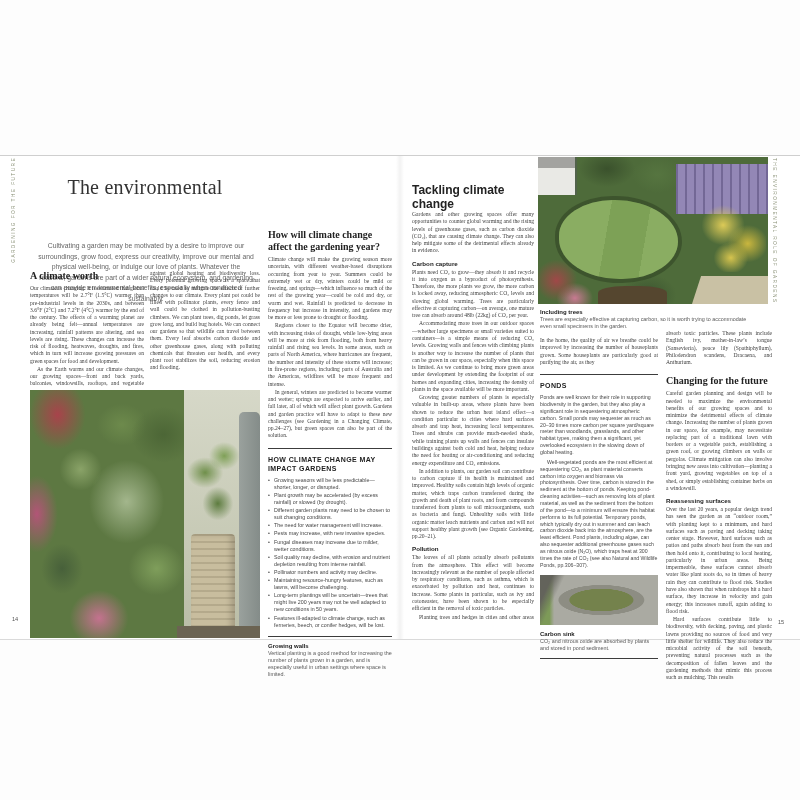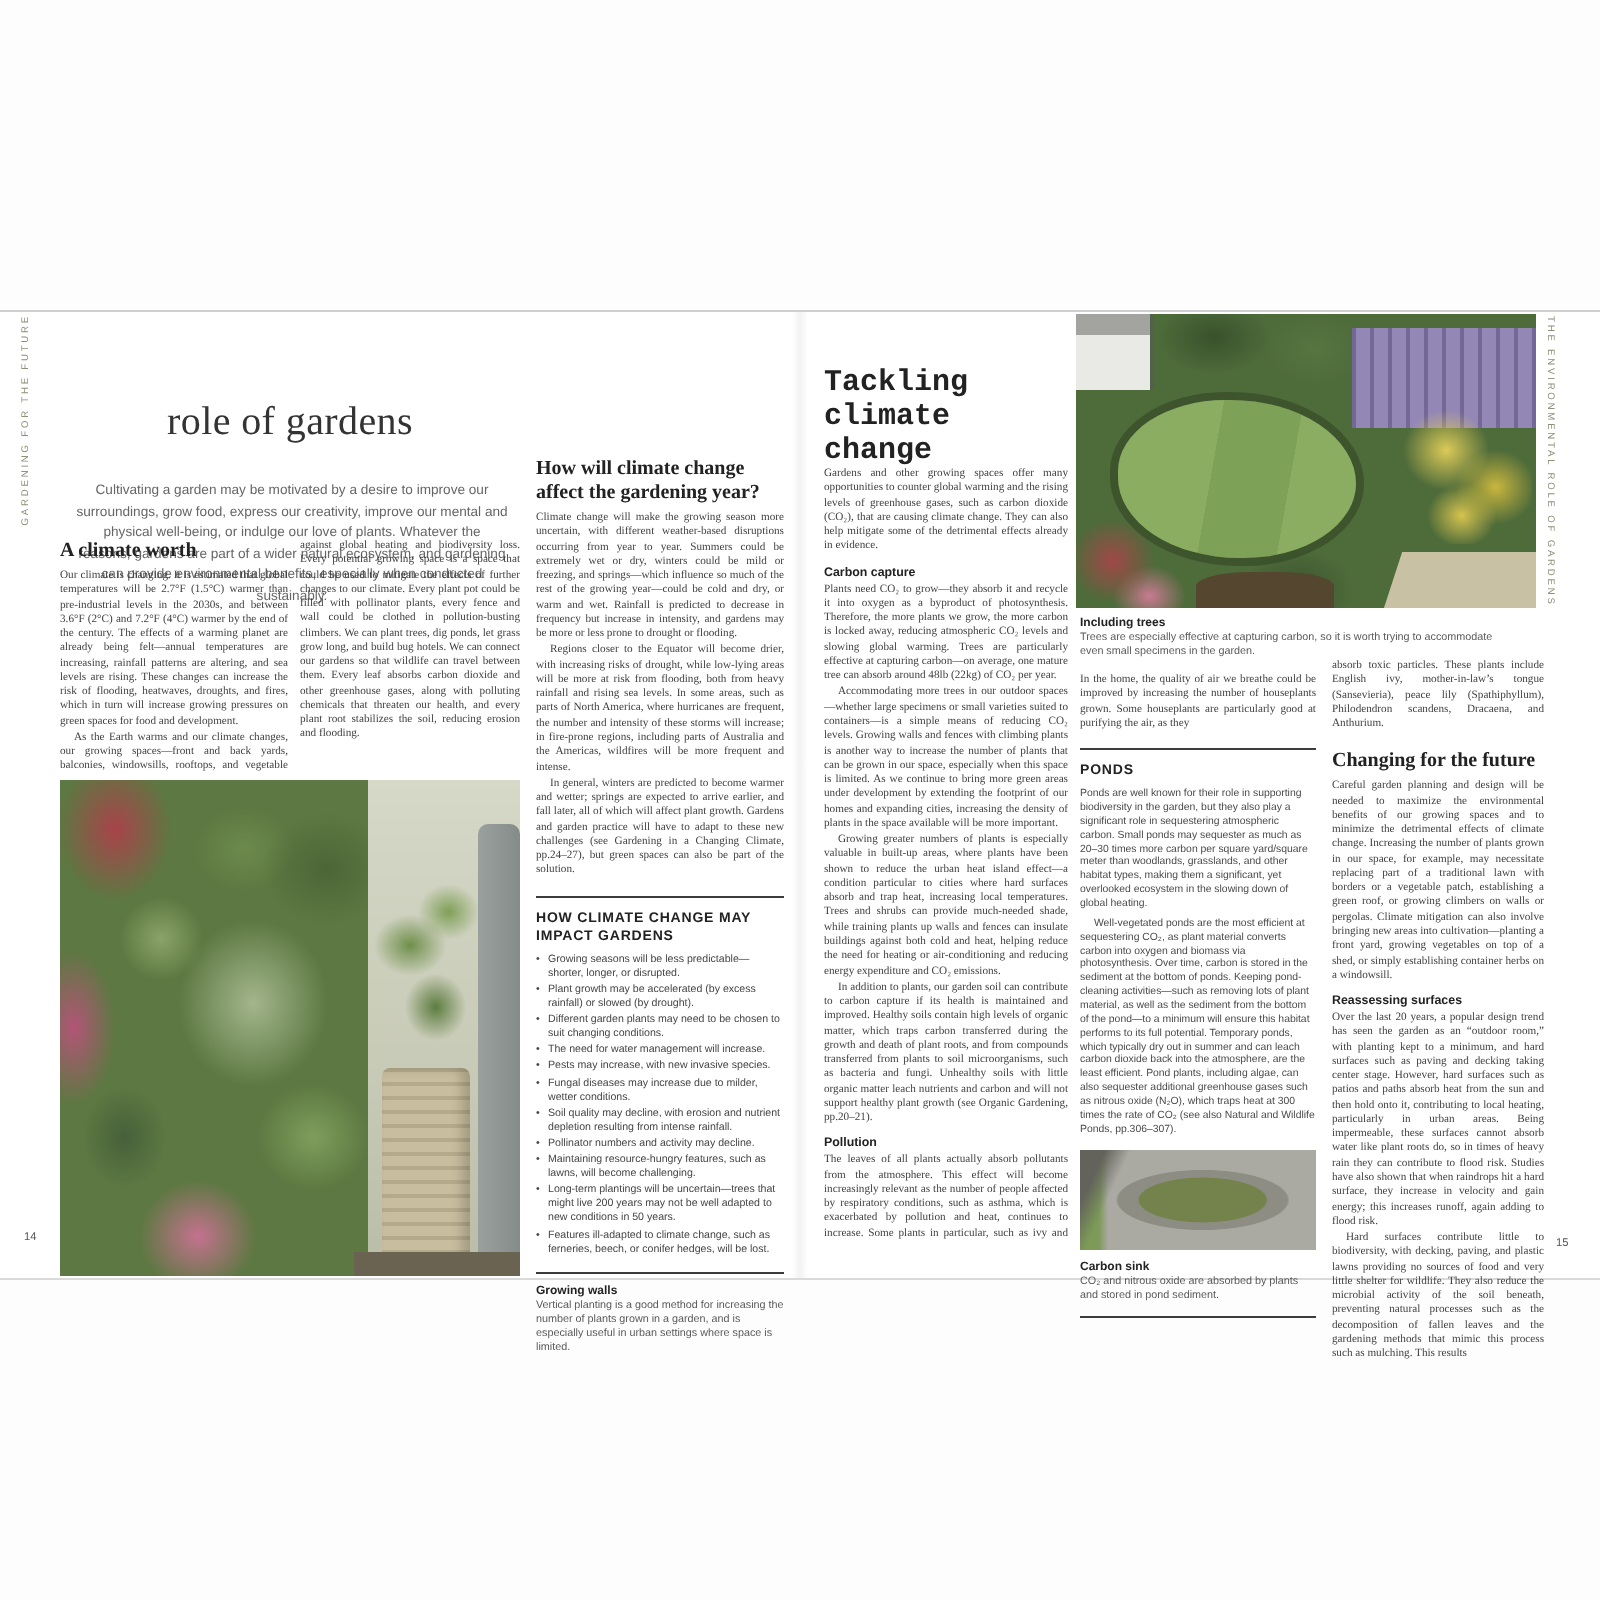--- a/index.html
+++ b/index.html
@@ -8,21 +8,21 @@
   .spread { position:absolute; left:0; top:155px; width:800px; height:485px; background:#fff;
             border-top:1px solid #cfcfcf; border-bottom:1px solid #dadada; }
 
   
   .serifbody p { font-size:5.6px; line-height:1.3; text-align:justify; color:#3f3f3f; }
   .serifbody p + p { text-indent:7px; margin-top:1px; }
   h1.title { font-family:"Liberation Serif", serif; font-weight:normal; font-size:20px;
              line-height:1.18; color:#333; letter-spacing:.2px; }
   .intro { font-family:"Liberation Sans", sans-serif; font-size:6.8px; line-height:1.55;
            color:#666; text-align:center; }
-  h2.sec { font-family:Liberation Mono, monospace; font-size:15px; color:#222; margin-bottom:0; }
+  h2.sec { font-family:Liberation Sans, sans-serif; font-size:12px; color:#222; margin-bottom:0; }
   h3.sec { font-family:"Liberation Serif", serif; font-size:10px; color:#222; margin-bottom:3px; line-height:1.2; }
   h4.sub { font-family:"Liberation Sans", sans-serif; font-size:6.2px; color:#222; margin:5px 0 2px; }
   .boxed { border-top:1.5px solid #3c3c3c; border-bottom:1.5px solid #3c3c3c; padding:6px 0 6px; margin-top:8px; }
   .boxed h4.bh { font-family:"Liberation Sans", sans-serif; font-size:7px; letter-spacing:.4px;
                  color:#222; margin-bottom:4px; line-height:1.3; }
   .boxed .bullet { font-family:"Liberation Sans", sans-serif; font-size:5.3px; line-height:1.34;
                    color:#454545; padding-left:6px; position:relative; margin-bottom:1px; }
   .boxed .bullet::before { content:"•"; position:absolute; left:0; top:0; }
   .boxsans p { font-family:"Liberation Sans", sans-serif; font-size:5.2px; line-height:1.32;
                color:#4a4a4a; text-align:left; }
@@ -121,22 +121,22 @@
 <div class="stage">
   <div class="spread"></div>
   <div class="spine"></div>
 
   <div class="vlabel vl-left">GARDENING FOR THE FUTURE</div>
   <div class="vlabel vl-right">THE ENVIRONMENTAL ROLE OF GARDENS</div>
   <div class="pagenum" style="left:12px; top:616px;">14</div>
   <div class="pagenum" style="left:778px; top:619px;">15</div>
 
   <div class="abs" id="lp-title">
-    <h1 class="title"><br>
-    <span>role of gardens</span></h1>
+    <h1 class="title"><span>The environmental</span><br>
+    </h1>
   </div>
 
   <div class="abs intro" id="lp-intro">Cultivating a garden may be motivated by a desire to improve our surroundings, grow food, express our creativity, improve our mental and physical well-being, or indulge our love of plants. Whatever the reasons, gardens are part of a wider natural ecosystem, and gardening can provide environmental benefits, especially when conducted sustainably.</div>
 
   <div class="abs serifbody" id="lp-col1">
     <h3 class="sec">A climate worth</h3>
     <p>Our climate is changing. It is estimated that global temperatures will be 2.7°F (1.5°C) warmer than pre-industrial levels in the 2030s, and between 3.6°F (2°C) and 7.2°F (4°C) warmer by the end of the century. The effects of a warming planet are already being felt—annual temperatures are increasing, rainfall patterns are altering, and sea levels are rising. These changes can increase the risk of flooding, heatwaves, droughts, and fires, which in turn will increase growing pressures on green spaces for food and development.</p>
     <p>As the Earth warms and our climate changes, our growing spaces—front and back yards, balconies, windowsills, rooftops, and vegetable plots—will become more important in the fight</p>
   </div>
 

